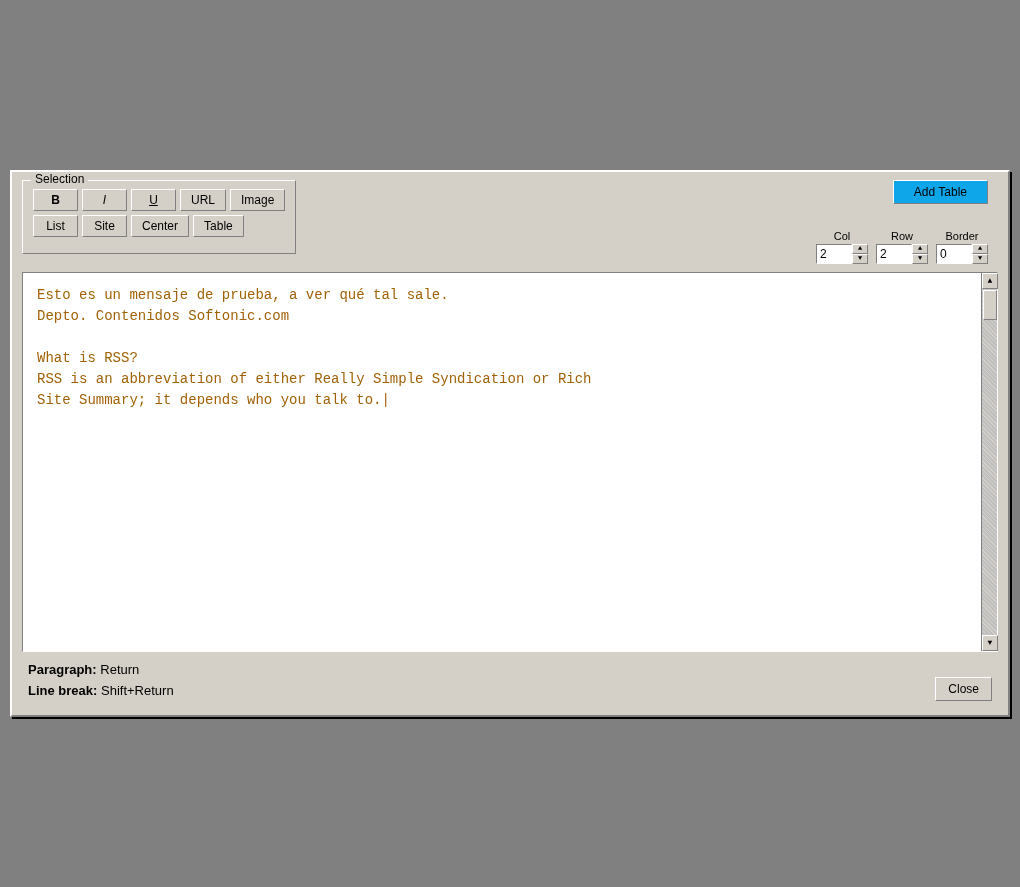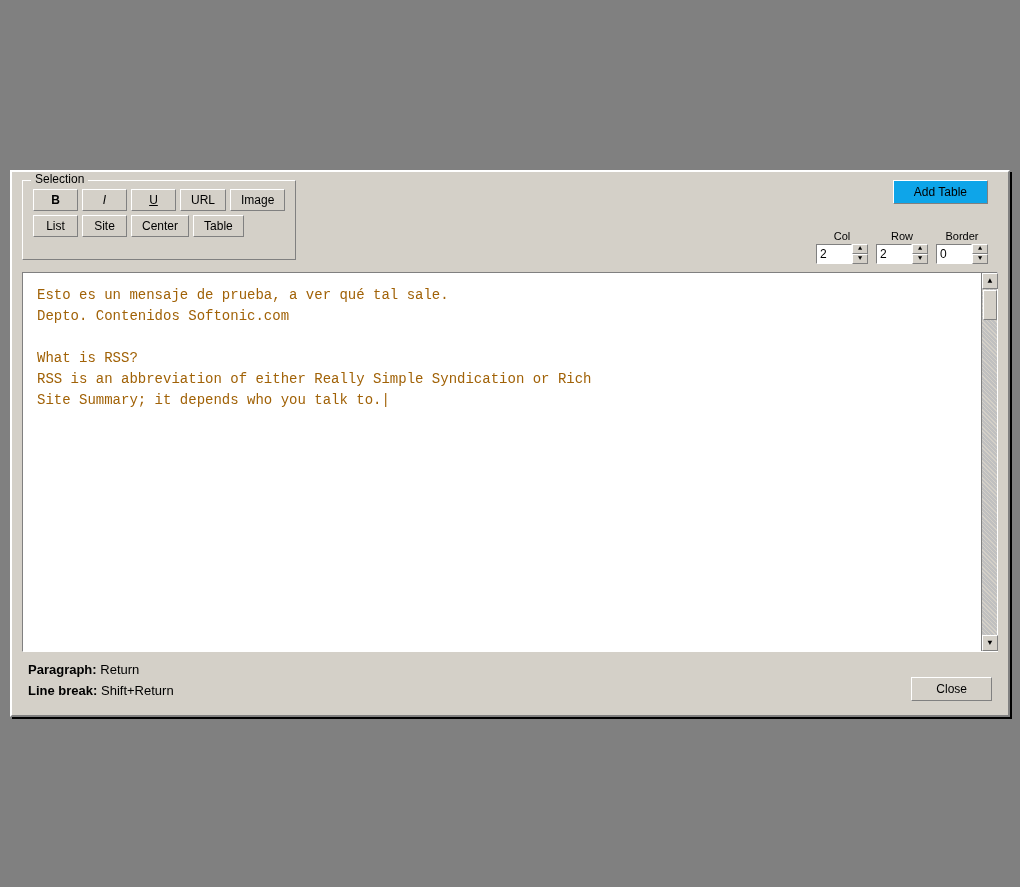--- a/index.html
+++ b/index.html
@@ -89,21 +89,21 @@
       display: flex;
       align-items: flex-start;
       gap: 20px;
       margin-bottom: 8px;
     }
 
     .selection-group {
       border: 1px solid #808080;
       border-top-color: #ffffff;
       border-left-color: #ffffff;
-      padding: 8px 10px 18px 10px;
+      padding: 8px 10px 12px 10px;
       position: relative;
       flex: 0 0 auto;
     }
 
     .selection-legend {
       position: absolute;
       top: -9px;
       left: 8px;
       background: #d4d0c8;
       padding: 0 4px;
@@ -319,21 +319,21 @@
       font-weight: bold;
     }
 
     .close-btn {
       background: #d4d0c8;
       border: 1px solid;
       border-top-color: #ffffff;
       border-left-color: #ffffff;
       border-right-color: #808080;
       border-bottom-color: #808080;
-      padding: 4px 24px;
+      padding: 4px 12px;
       font-size: 12px;
       font-family: 'Tahoma', Arial, sans-serif;
       cursor: pointer;
     }
   </style>
 </head>
 <body>
 
 <div class="window">
 

